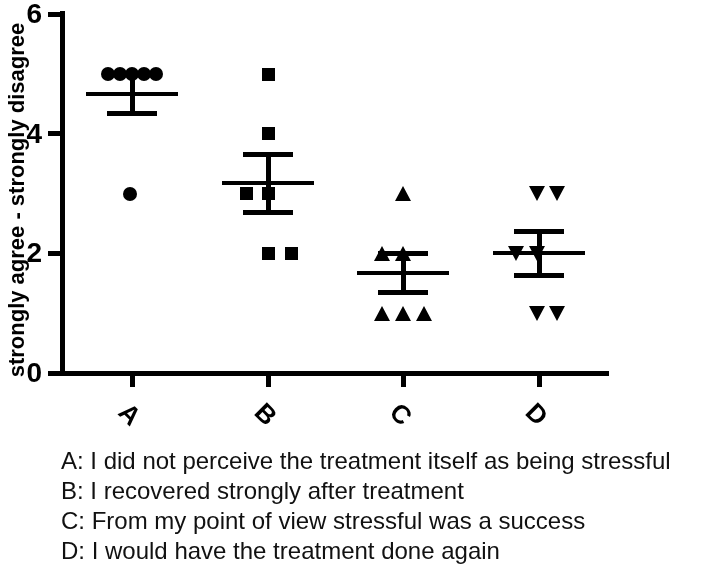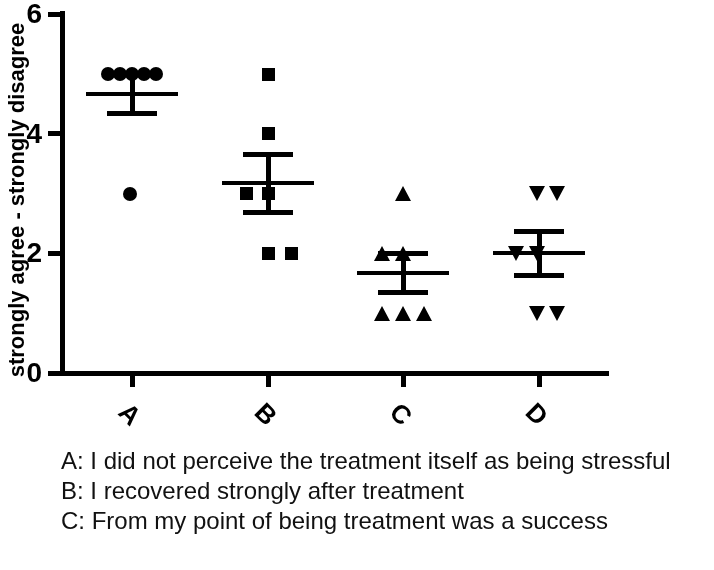--- a/index.html
+++ b/index.html
@@ -120,15 +120,16 @@
       <div class="pt-tri-down" style="left: 548.5px; top: 186.1px;"></div>
       <div class="pt-tri-down" style="left: 507.5px; top: 245.9px;"></div>
       <div class="pt-tri-down" style="left: 528.5px; top: 245.9px;"></div>
       <div class="pt-tri-down" style="left: 528.5px; top: 305.7px;"></div>
       <div class="pt-tri-down" style="left: 548.5px; top: 305.7px;"></div>
     </div>
   <div id="caption">
 
   <span class="caption-line">A: I did not perceive the treatment itself as being stressful</span>
       <span class="caption-line">B: I recovered strongly after treatment</span>
-      <span class="caption-line">C: From my point of being treatment was a success</span>
+      <span class="caption-line">C: From my point of view stressful was a success</span>
+      <span class="caption-line">D: I would have the treatment done again</span>
     </div>
 </div>
 
 </body></html>

